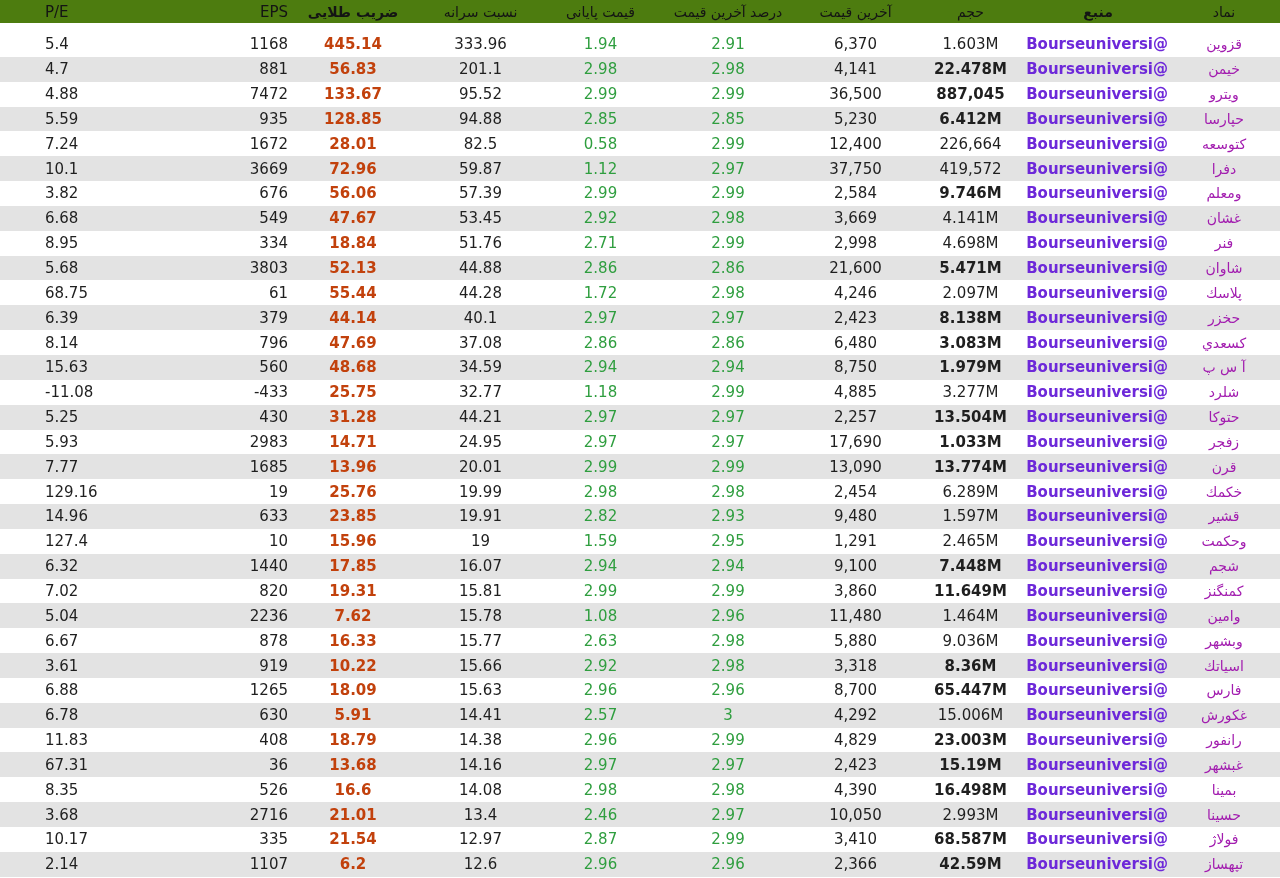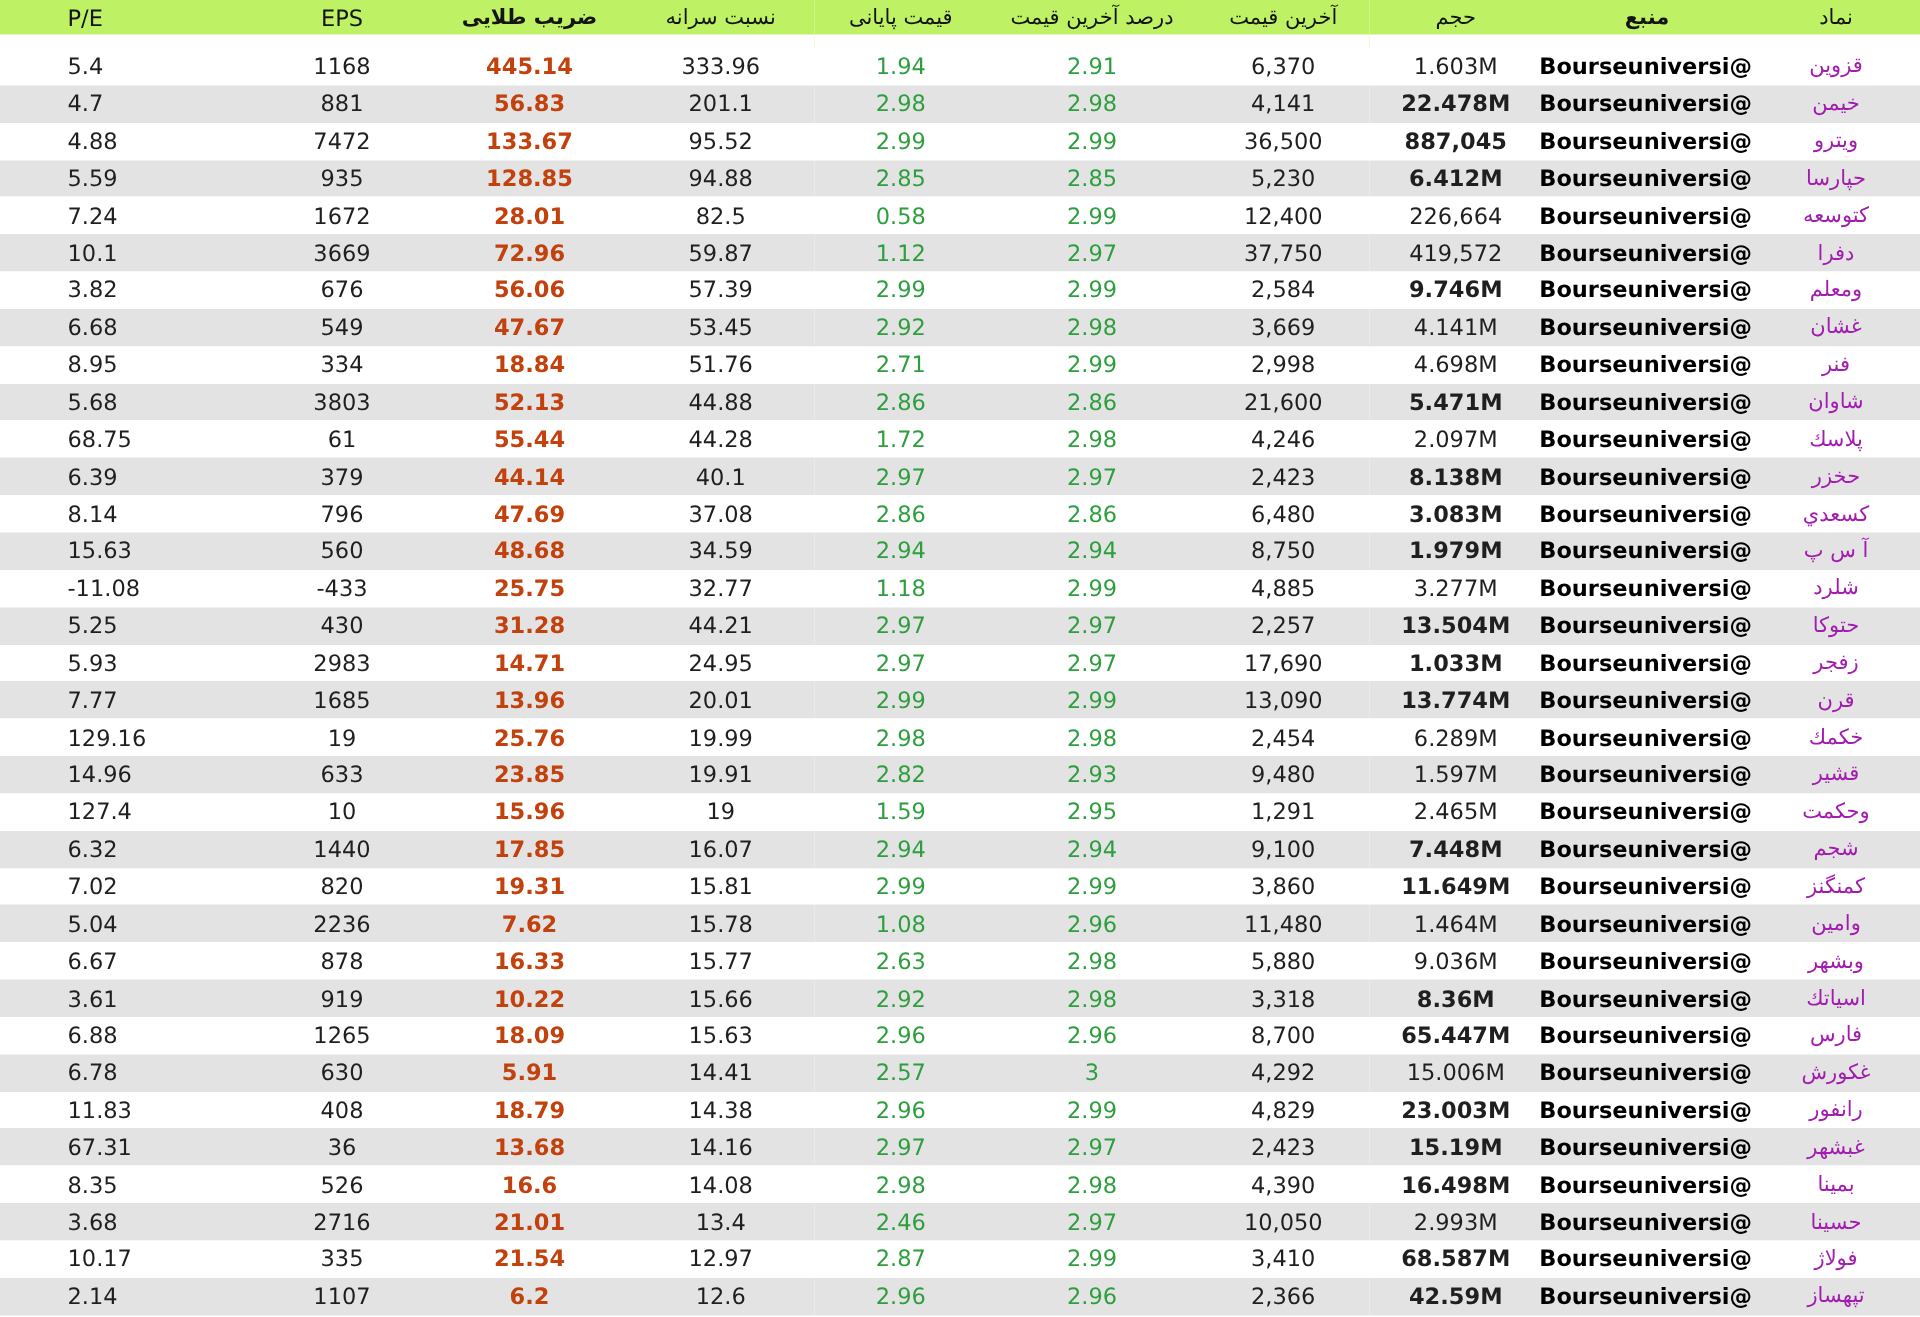--- a/index.html
+++ b/index.html
@@ -11,21 +11,21 @@
   }
   table {
     width: 1280px;
     table-layout: fixed;
     border-collapse: separate;
     border-spacing: 0;
     direction: rtl;
   }
   thead th {
     height: 23px;
-    background: #bef264;
+    background: #4d7c0f;
     border-bottom: 9px solid #ffffff;
     font-size: 14px;
     font-weight: normal;
     color: #141414;
     text-align: center;
     vertical-align: middle;
     padding: 0;
     white-space: nowrap;
   }
   thead th.bold-header { font-weight: bold; }
@@ -41,27 +41,27 @@
     background: #ffffff;
   }
   
   td.col-pe, td.col-eps, td.col-golden, td.col-per_capita,
   td.col-close_price, td.col-last_pct, td.col-last_price, td.col-volume {
     direction: ltr;
   }
   td.col-symbol { font-size: 14px; color: #a21caf; }
   td.col-source {
     font-weight: bold;
-    color: #000000;
+    color: #6d28d9;
     font-size: 15px;
   }
   td.col-golden { color: #c2410c; font-weight: bold; }
   td.col-close_price, td.col-last_pct { color: #2f9e3f; }
   td.col-volume.bold { font-weight: bold; }
-  td.col-eps, th.col-eps { text-align: center; padding-left: 40px; }
+  td.col-eps, th.col-eps { text-align: right; padding-left: 40px; }
   td.col-pe,  th.col-pe  { text-align: left; padding-left: 45px; }
   th.col-eps, th.col-pe { font-size: 15px; direction: ltr; }
 </style>
 </head>
 <body>
 
 <table>
   <colgroup>
     <col style="width:112px">
       <col style="width:140px">

